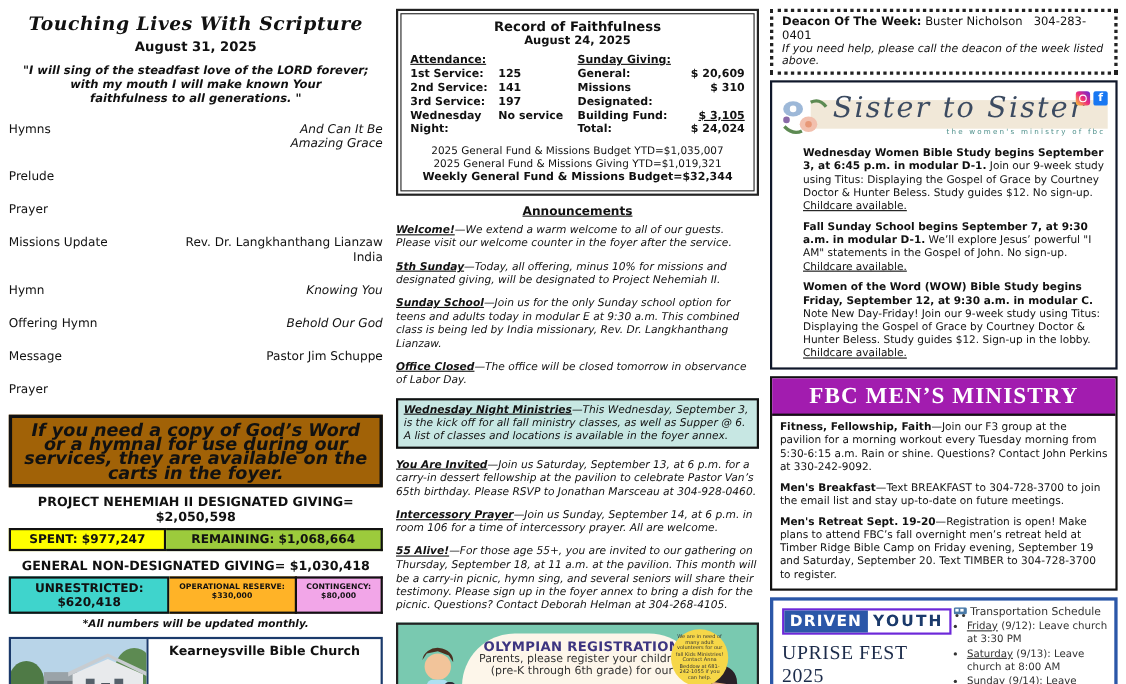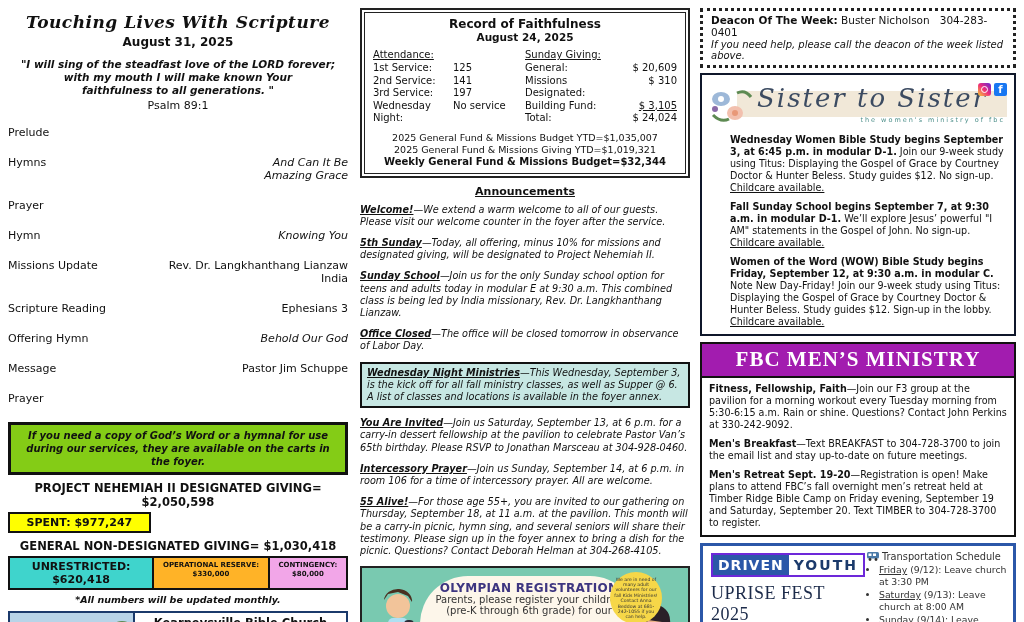--- a/index.html
+++ b/index.html
@@ -17,21 +17,21 @@
   .script-title { font-family:"DejaVu Serif", serif; font-style:italic; font-weight:bold;
     font-size:17px; text-align:center; letter-spacing:.5px; margin-top:4px; }
   .bulletin-date { font-size:12px; font-weight:bold; text-align:center; margin-top:3px; }
   .verse { font-size:10.5px; font-weight:bold; font-style:italic; text-align:center; margin-top:9px; line-height:13px; }
   .verse-ref { font-size:11px; text-align:center; margin-top:2px; }
   .service { margin-top:14px; font-size:11px; }
   .svc-row { display:flex; justify-content:space-between; align-items:flex-start; margin-bottom:17px; }
   .svc-row .lbl { white-space:nowrap; }
   .svc-row .val { text-align:right; line-height:13px; }
   .svc-row .val.it { font-style:italic; }
-  .notice-box { border:3px solid #111; background:#84cc16; font-size:10px; font-weight:bold;
+  .notice-box { border:3px solid #111; background:#a16207; font-size:16px; font-weight:bold;
     font-style:italic; text-align:center; padding:4px 6px; line-height:13px; margin-top:2px; }
   .fin-head { font-size:11.5px; font-weight:bold; text-align:center; margin-top:6px; }
   .fin-row { display:flex; margin-top:3px; }
   .fin-cell { border:2px solid #111; font-weight:bold; text-align:center; padding:2px 1px; font-size:11px; }
   .c-spent { background:#ffff00; width:42%; }
   .c-remaining { background:#9ccb3c; width:58%; border-left:none; }
   .c-unrestricted { background:#3fd4cc; width:43%; font-size:11px; }
   .c-reserve { background:#ffb327; width:34%; border-left:none; font-size:7px; line-height:8.5px; padding-top:3px; }
   .c-contingency { background:#f2a6e8; width:23%; border-left:none; font-size:7px; line-height:8.5px; padding-top:3px; }
   .fin-note { font-size:9.5px; font-weight:bold; font-style:italic; text-align:center; margin-top:4px; }
@@ -39,21 +39,21 @@
   .photo-box .photo { width:125px; flex:0 0 125px; border-right:2px solid #1b3a6b; position:relative; overflow:hidden; }
   .photo-box .info { flex:1; text-align:center; padding:3px 4px; }
   .kbc-name { font-size:11.5px; font-weight:bold; }
 
   
   .record-outer { border:2px solid #222; padding:2px; }
   .record-inner { border:1px solid #222; padding:4px 8px 6px; }
   .record-title { font-size:12px; font-weight:bold; text-align:center; }
   .record-date { font-size:10.5px; font-weight:bold; text-align:center; }
   .record-cols { display:flex; margin-top:6px; font-size:10px; }
-  .record-col { width:50%; }
+  .record-col { width:50%;font-weight:bold; }
   .rec-head { text-decoration:underline; margin-bottom:2px; }
   .rec-row { display:flex; line-height:12.5px; }
   .rec-row .rl { flex:1; }
   .rec-row .rv { width:72px; }
   .rec-row .rv-r { width:62px; text-align:right; }
   .rec-row .rv-r.sum { text-decoration:underline; }
   .record-ytd { font-size:9.5px; text-align:center; margin-top:7px; line-height:12px; }
   .record-weekly { font-size:10px; font-weight:bold; text-align:center; }
   .ann-head { font-size:11px; font-weight:bold; text-decoration:underline; text-align:center; margin:7px 0 6px; }
   .ann { font-size:9.7px; line-height:12.2px; margin-bottom:9px;font-style:italic; }
@@ -115,69 +115,65 @@
 <div class="page">
 
   <div class="col col-left">
     <div class="script-title">Touching Lives With Scripture</div>
     <div class="bulletin-date">August 31, 2025</div>
     <div class="verse">
       <div>"I will sing of the steadfast love of the LORD forever;</div>
       <div>with my mouth I will make known Your</div>
       <div>faithfulness to all generations. "</div>
     </div>
-    <div class="verse-ref">Psalm 89:1</div>
 
     <div class="service">
-      <div class="svc-row">
-        <span class="lbl">Prelude</span>
-      </div>
       <div class="svc-row">
         <span class="lbl">Hymns</span>
         <span class="val it">
           <div>And Can It Be</div>
             <div>Amazing Grace</div>
         </span>
       </div>
       <div class="svc-row">
+        <span class="lbl">Prelude</span>
+      </div>
+      <div class="svc-row">
         <span class="lbl">Prayer</span>
-      </div>
-      <div class="svc-row">
-        <span class="lbl">Hymn</span>
-        <span class="val it">Knowing You</span>
       </div>
       <div class="svc-row">
         <span class="lbl">Missions Update</span>
         <span class="val">
           <div>Rev. Dr.  Langkhanthang Lianzaw</div>
             <div>India</div>
         </span>
       </div>
       <div class="svc-row">
-        <span class="lbl">Scripture Reading</span>
-        <span class="val">Ephesians 3</span>
+        <span class="lbl">Hymn</span>
+        <span class="val it">Knowing You</span>
       </div>
       <div class="svc-row">
         <span class="lbl">Offering Hymn</span>
         <span class="val it">Behold Our God</span>
       </div>
       <div class="svc-row">
         <span class="lbl">Message</span>
         <span class="val">Pastor Jim Schuppe</span>
       </div>
       <div class="svc-row">
         <span class="lbl">Prayer</span>
       </div>
     </div>
 
     <div class="notice-box">If you need a copy of God’s Word or a hymnal for use during our services, they are available on the carts in the foyer.</div>
 
     <div class="fin-head">PROJECT NEHEMIAH II DESIGNATED GIVING= $2,050,598</div>
     <div class="fin-row">
       <div class="fin-cell c-spent">SPENT: $977,247</div>
+      <div class="fin-cell c-remaining">REMAINING: $1,068,664</div>
     </div>
 
     <div class="fin-head">GENERAL NON-DESIGNATED GIVING= $1,030,418</div>
     <div class="fin-row">
       <div class="fin-cell c-unrestricted">UNRESTRICTED: $620,418</div>
       <div class="fin-cell c-reserve">
         <div>OPERATIONAL RESERVE:</div>
           <div>$330,000</div>
       </div>
       <div class="fin-cell c-contingency">

